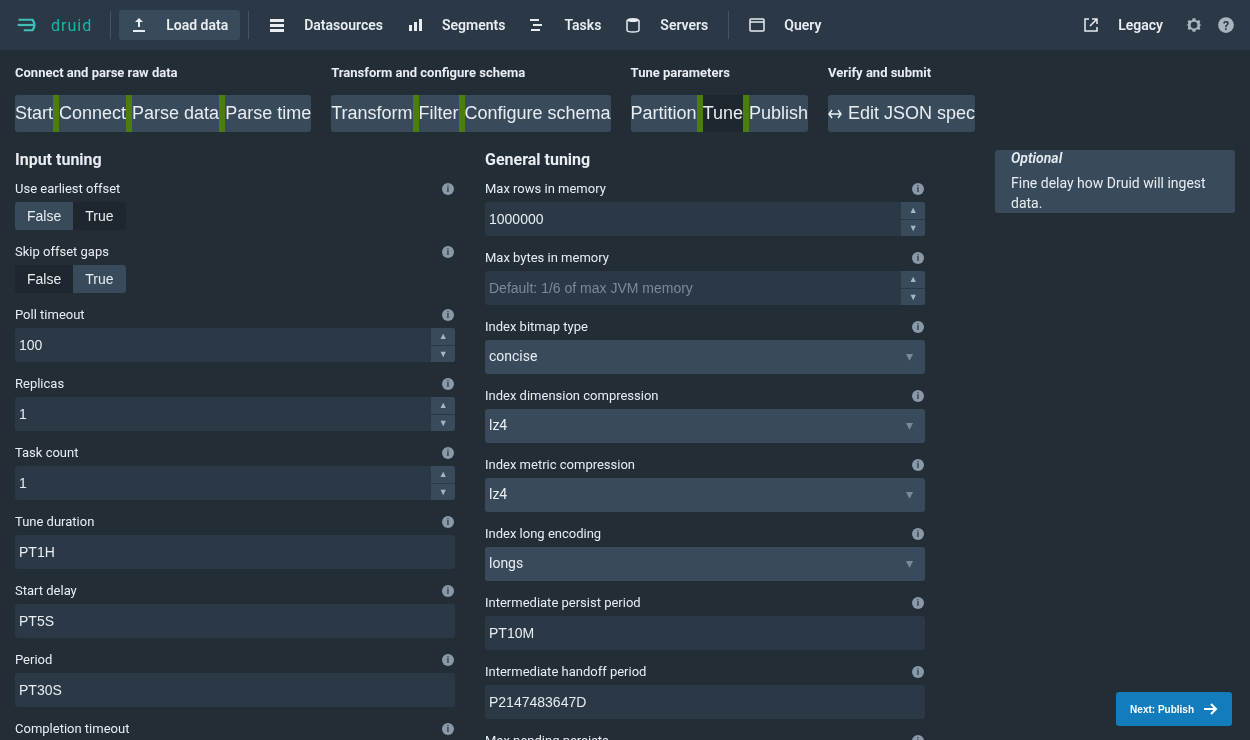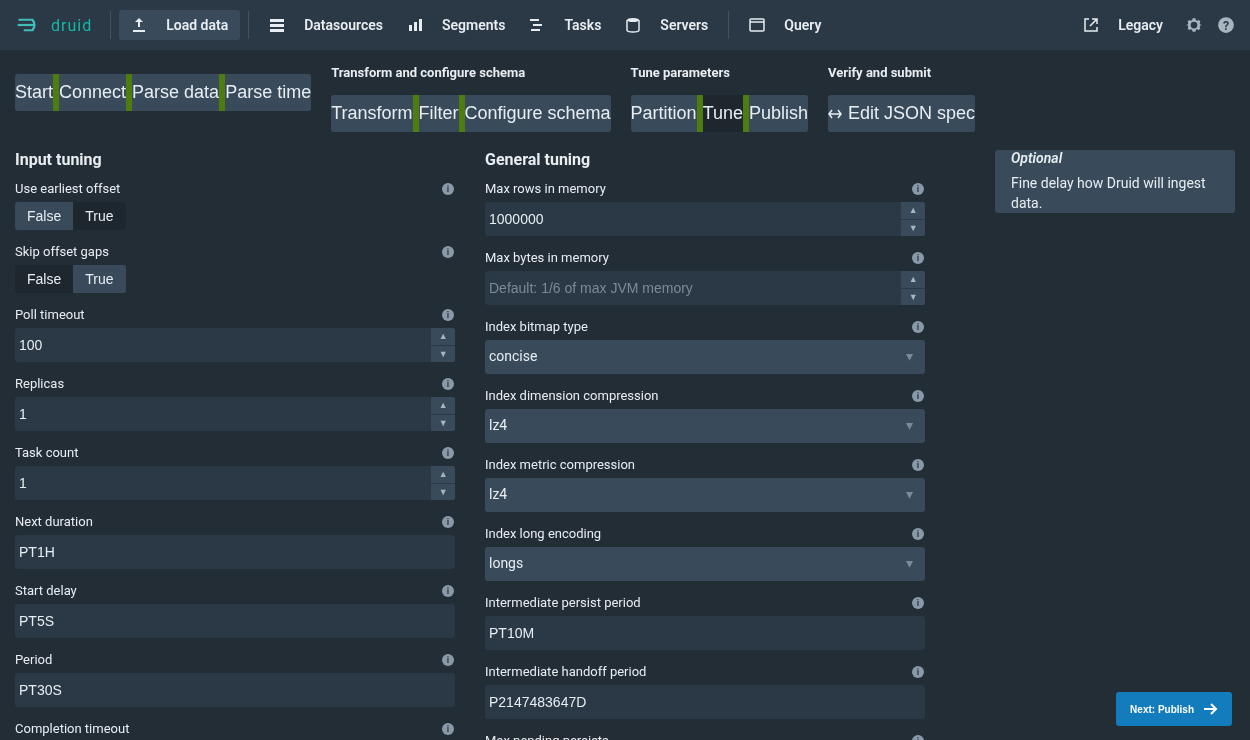--- a/index.html
+++ b/index.html
@@ -257,20 +257,21 @@
     <svg viewBox="0 0 16 16" fill="#a8b4c0">
         <circle cx="8" cy="8" r="7"></circle>
         <text x="8" y="12" text-anchor="middle" fill="#2b3947" font-size="11" font-weight="bold">?</text>
       </svg>
   </div>
 </div>
 
 <div class="content">
   <div class="tab-groups">
     <div class="tab-group">
+      <div class="tab-group-label">Connect and parse raw data</div>
       <div class="tab-row">
         <button class="tab-btn">Start</button>
         <button class="tab-btn">Connect</button>
         <button class="tab-btn">Parse data</button>
         <button class="tab-btn">Parse time</button>
       </div>
     </div>
     <div class="tab-group">
       <div class="tab-group-label">Transform and configure schema</div>
       <div class="tab-row">
@@ -378,21 +379,21 @@
           <input class="text-input" value="1" style="">
           <div class="spinners">
               <button>▲</button>
               <button>▼</button>
             </div>
         </div>
       </div>
 
       <div class="field">
         <div class="field-label-row">
-          <span>Next duration</span>
+          <span>Tune duration</span>
           <svg class="info-icon" viewBox="0 0 14 14" fill="#8a99a8">
               <circle cx="7" cy="7" r="6"></circle>
               <text x="7" y="10" text-anchor="middle" fill="#2b3947" font-size="9" font-weight="bold">i</text>
             </svg>
         </div>
         <input class="text-input" value="PT1H" style="">
       </div>
 
       <div class="field">
         <div class="field-label-row">

